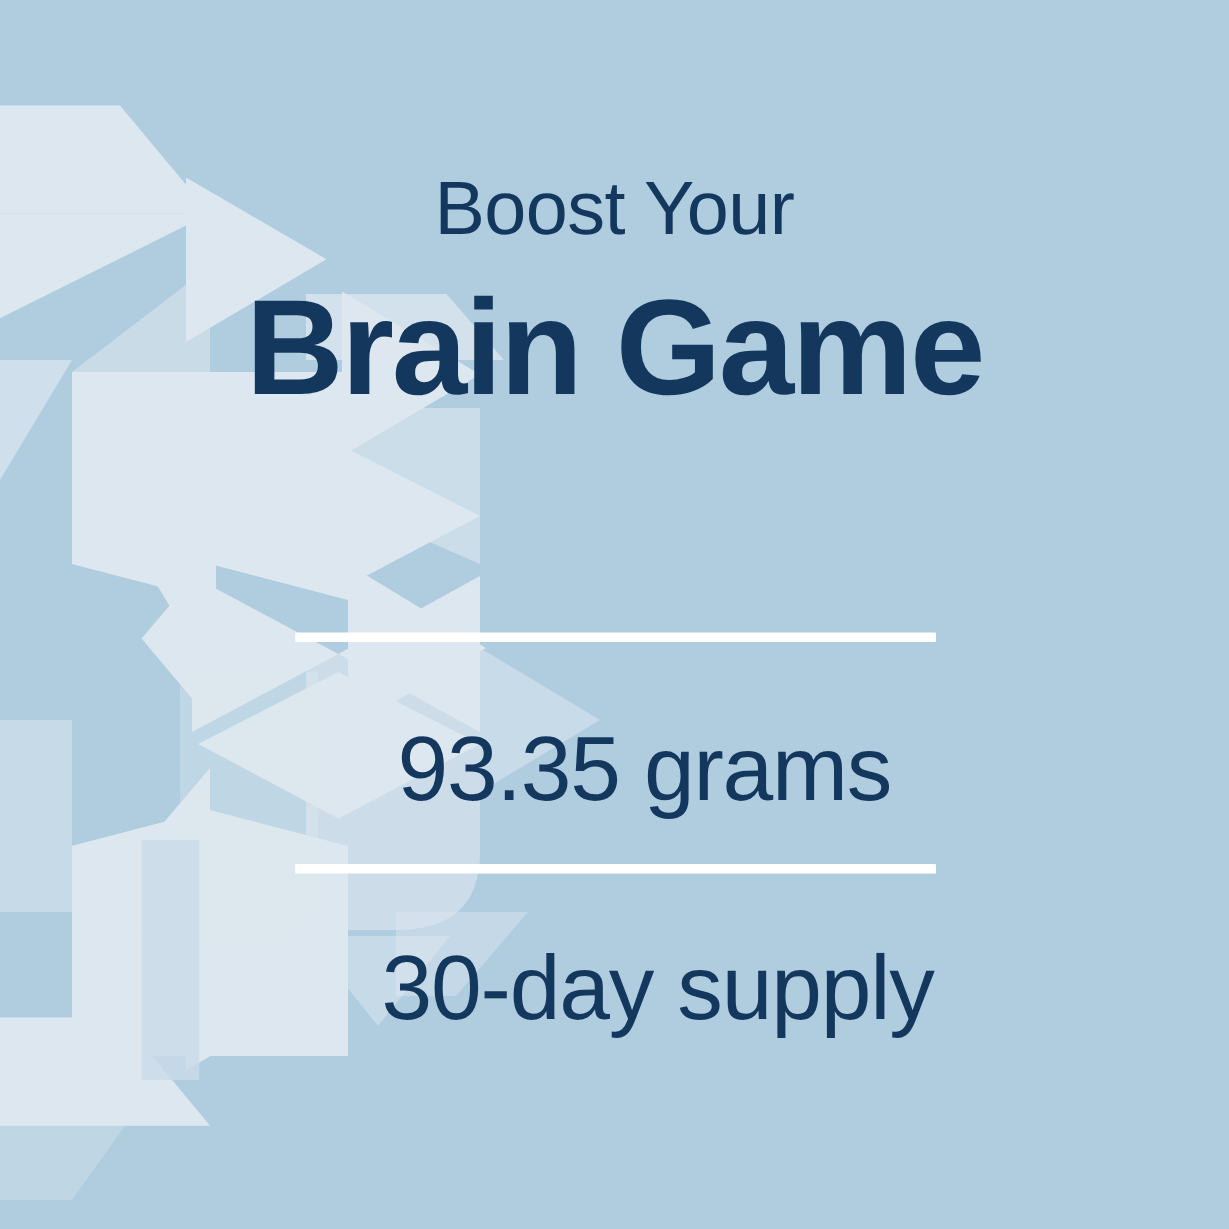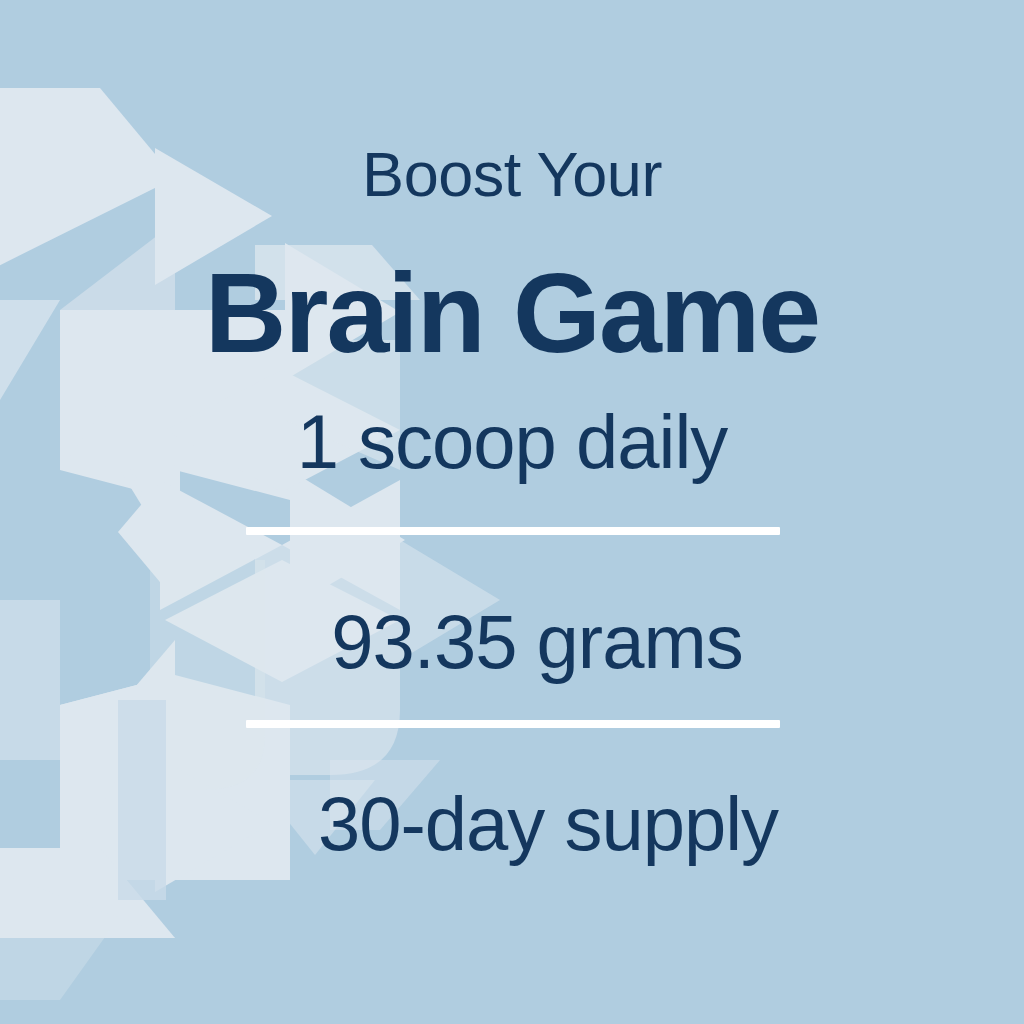--- a/index.html
+++ b/index.html
@@ -54,21 +54,20 @@
     position: absolute;
     left: 0;
     top: 233px;
     width: 1024px;
     text-align: center;
     font-size: 113px;
     line-height: 1;
     font-weight: 700;
     letter-spacing: -2px;
     color: #14375e;
-    margin-top: 24px;
   }
 
   .factline {
     position: absolute;
     width: 1024px;
     text-align: center;
     font-size: 76px;
     line-height: 1;
     font-weight: 400;
     letter-spacing: -1px;
@@ -161,21 +160,20 @@
 
     </g>
   </svg>
 
   <div id="content">
 
     <div class="eyebrow">Boost Your</div>
 
     <div class="headline">Brain Game</div>
 
-    <div class="factline l1">1 scoop daily</div>
 
     <div class="divider d1"></div>
 
     <div class="factline l2">93.35 grams</div>
 
     <div class="divider d2"></div>
 
     <div class="factline l3">30-day supply</div>
 
   </div>

